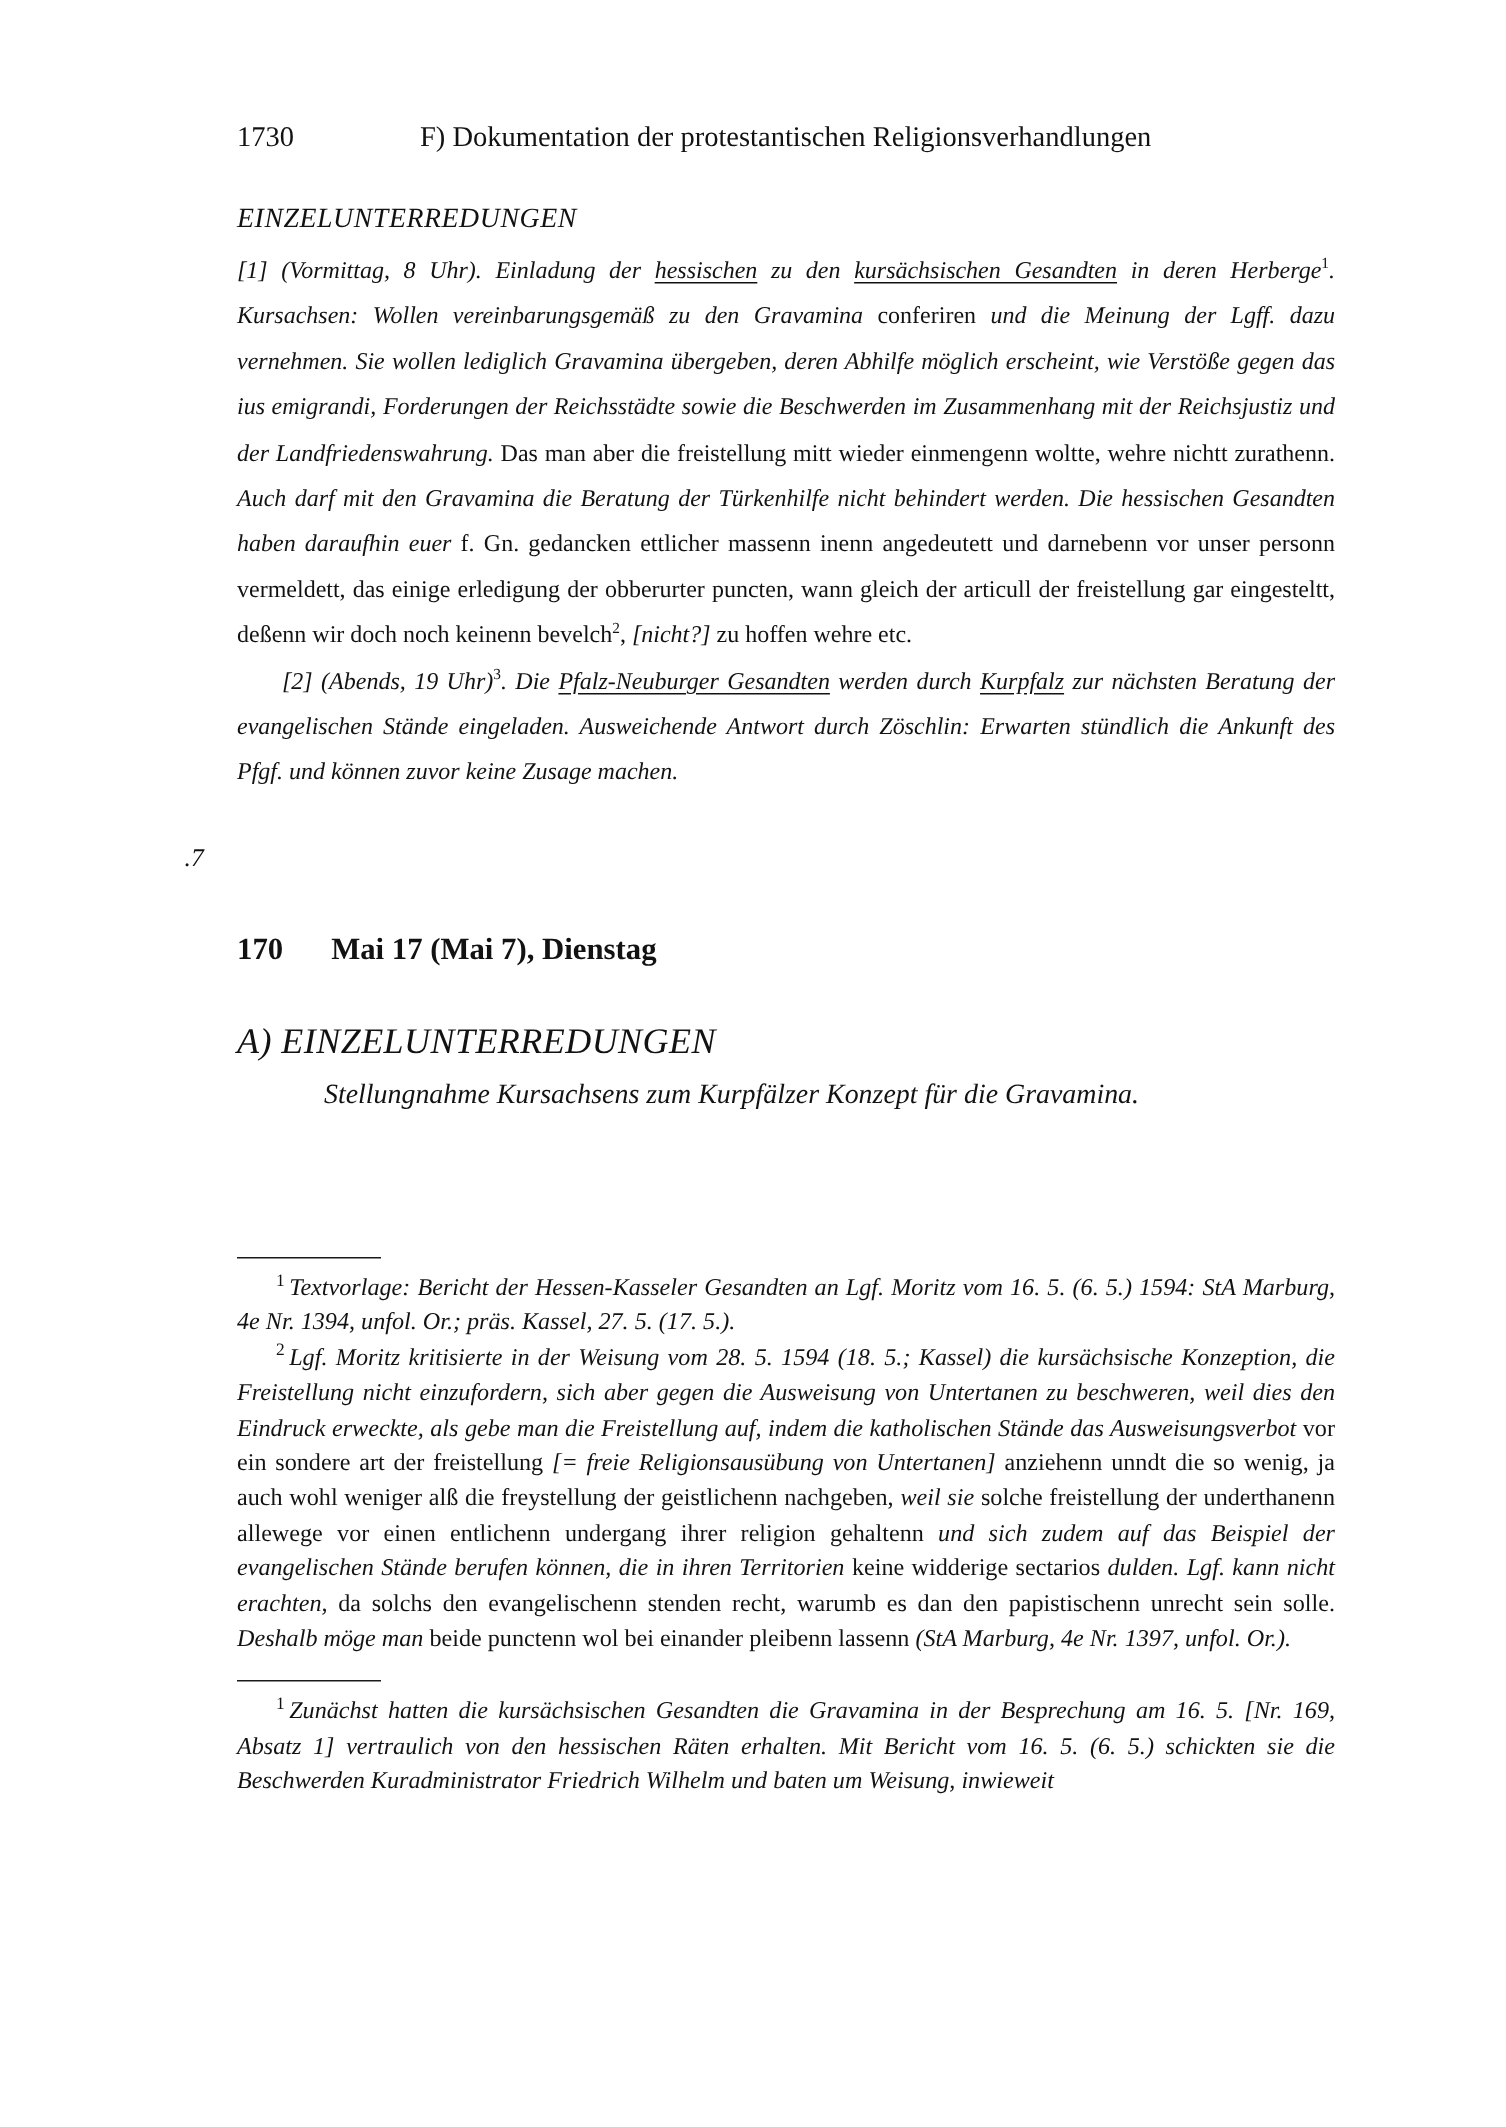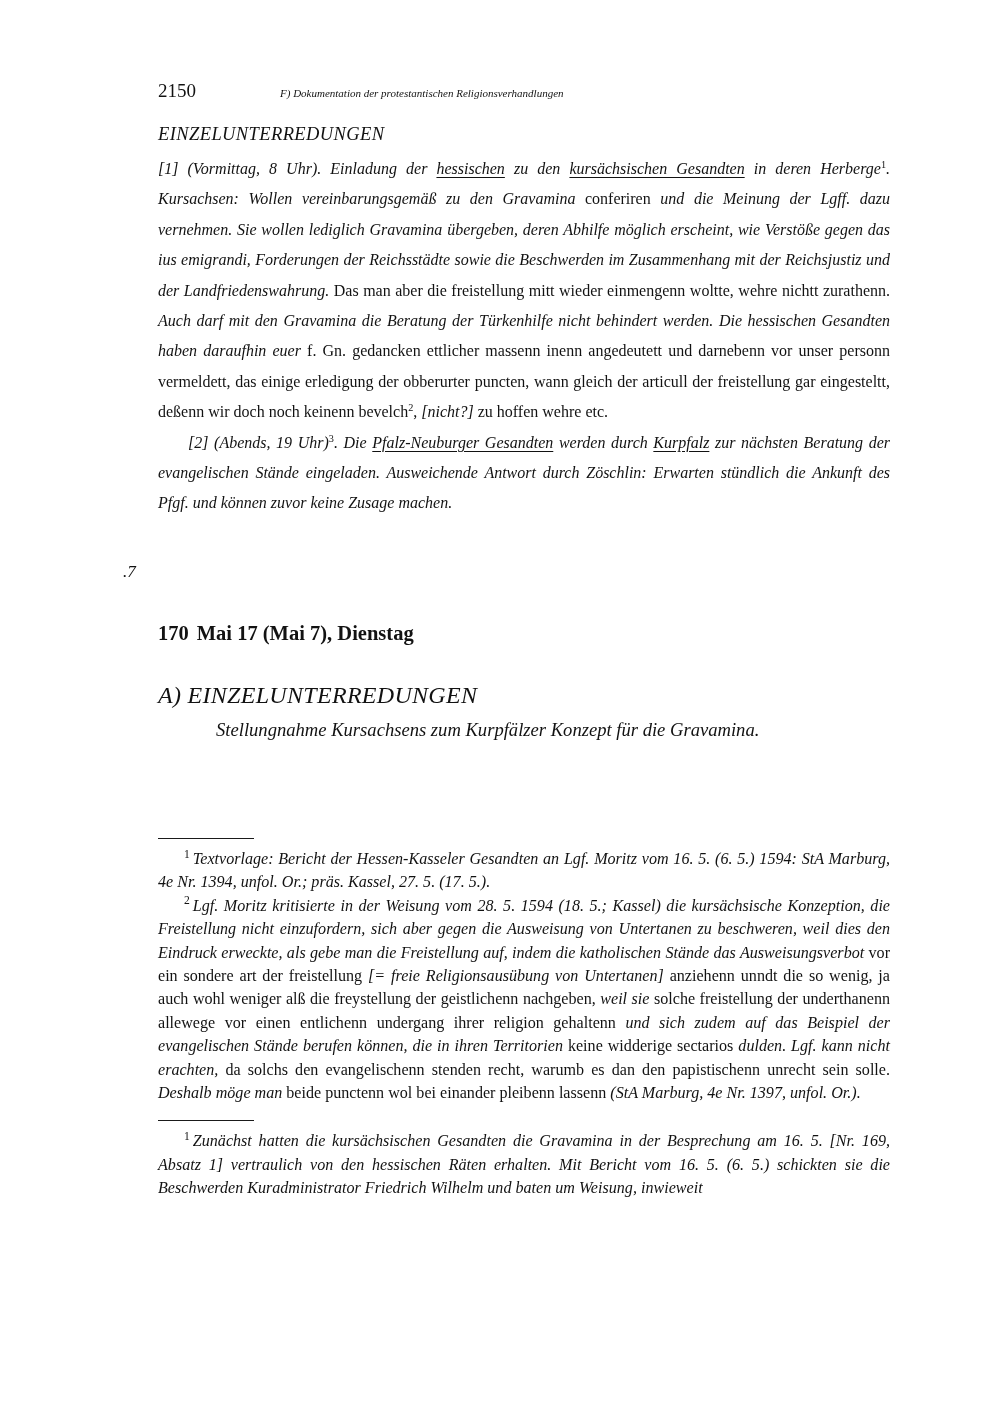--- a/index.html
+++ b/index.html
@@ -33,37 +33,36 @@
     font-size: 17.5px;
     line-height: 22px;
     white-space: nowrap;
   }
   .runhead .folio {
     display: inline-block;
     width: 122px;
     font-size: 19px;
   }
   .runhead .title {
-    font-size: 11px;
-    font-style: italic;
+    font-size: 19px;
   }
 
   
   .body-block {
     position: absolute;
     left: 158px;
     top: 120px;
     width: 732px;
   }
 
   .sec-label {
     font-style: italic;
     font-size: 18.5px;
     letter-spacing: .4px;
-    margin: 4px 0 9px 0;
+    margin: 16px 0 9px 0;
   }
 
   p.tx {
     margin: 0;
     font-size: 16px;
     line-height: 30.4px;
     text-align: justify;
     text-justify: inter-word;
     hyphens: manual;
   }
@@ -93,21 +92,21 @@
 
   
   .sec-head {
     position: absolute;
     left: 158px;
     top: 622px;
     font-weight: bold;
     font-size: 20.5px;
     white-space: nowrap;
   }
-  .sec-head .num { margin-right: 8px; }
+  .sec-head .num { margin-right: 32px; }
 
   
   .subsec {
     position: absolute;
     left: 158px;
     top: 682px;
     width: 732px;
   }
   .subsec .lbl {
     font-style: italic;
@@ -155,21 +154,21 @@
     margin-right: 3px;
   }
   p.fn.first-ind { text-indent: 26px; }
 </style>
 </head>
 <body>
 
 <div class="page">
 
   <div class="runhead">
-    <span class="folio">2150</span><span class="title">F) Dokumentation der protestantischen Religionsverhandlungen</span>
+    <span class="folio">1730</span><span class="title">F) Dokumentation der protestantischen Religionsverhandlungen</span>
   </div>
 
   <div class="body-block">
 
     <div class="sec-label">EINZELUNTERREDUNGEN</div>
 
     <p class="tx"><i><span>[1] (Vormittag, 8 Uhr). Einladung der </span><span class="ul">hessischen</span><span> zu den </span><span class="ul">kursächsischen Gesandten</span><span> in deren Herberge</span></i><sup class="fnr">1</sup><i><span>. Kursachsen: Wollen vereinbarungsgemäß zu den Gravamina </span></i><span class="rm">conferiren </span><i><span>und die Meinung der Lgff. dazu vernehmen. Sie wollen lediglich Gravamina übergeben, deren Abhilfe möglich erscheint, wie Verstöße gegen das ius emigrandi, Forderungen der Reichsstädte sowie die Beschwerden im Zusammenhang mit der Reichsjustiz und der Landfriedenswahrung.</span></i><span class="rm"> Das man aber die freistellung mitt wieder einmengenn woltte, wehre nichtt zurathenn. </span><i><span>Auch darf mit den Gravamina die Beratung der Türkenhilfe nicht behindert werden. Die hessischen Gesandten haben daraufhin euer </span></i><span class="rm">f. Gn. gedancken ettlicher massenn inenn angedeutett und darnebenn vor unser personn vermeldett, das einige erledigung der obberurter puncten, wann gleich der articull der freistellung gar eingesteltt, deßenn wir doch noch keinenn bevelch</span><sup class="fnr">2</sup><span class="rm">, </span><i><span>[nicht?]</span></i><span class="rm"> zu hoffen wehre etc.</span></p>
 
     <p class="tx indent"><i><span>[2] (Abends, 19 Uhr)</span></i><sup class="fnr">3</sup><i><span>. Die </span><span class="ul">Pfalz-Neuburger Gesandten</span><span> werden durch </span><span class="ul">Kurpfalz</span><span> zur nächsten Beratung der evangelischen Stände eingeladen. Ausweichende Antwort durch Zöschlin: Erwarten stündlich die Ankunft des Pfgf. und können zuvor keine Zusage machen.</span></i></p>
   </div>

